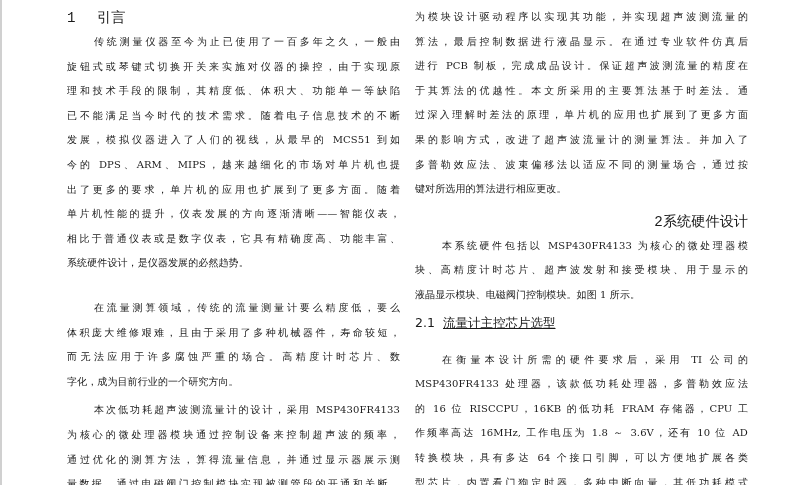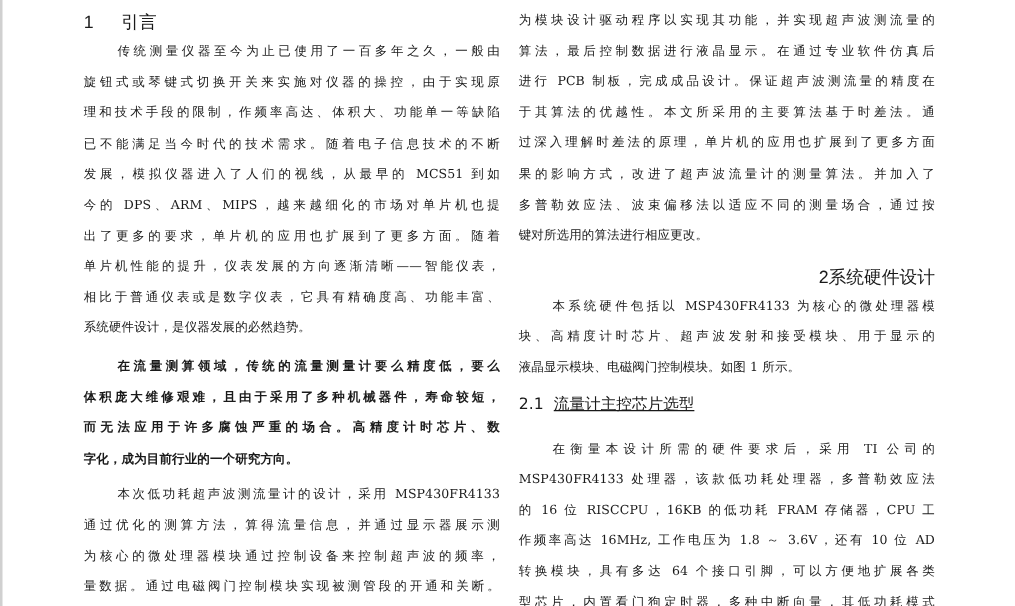--- a/index.html
+++ b/index.html
@@ -13,60 +13,60 @@
   .col-left { left:67px; width:333px; }
   .col-right { left:415px; width:333px; }
   .line {
     font-size:10px; line-height:24.6px; height:24.6px; white-space:nowrap;
     text-align:justify; text-align-last:justify; letter-spacing:0.1px;
   }
   .line.last { text-align-last:left; }
   .indent { padding-left:27px; }
   .heading {
     font-size:14.2px; line-height:24px; height:24px; white-space:nowrap;
-    font-family: Liberation Sans, sans-serif; font-weight:normal;
+    font-family: Liberation Mono, monospace; font-weight:normal;
   }
   .heading .num { display:inline-block; width:30px; }
   .subheading {
     font-size:12.5px; line-height:22px; height:22px; white-space:nowrap;
     font-family: "DejaVu Sans", "Liberation Sans", sans-serif;
   }
   .subheading .num { display:inline-block; width:28px; }
 </style>
 </head>
 <body>
 
 <div class="left-edge"></div>
 
 <div class="col col-left" style="top:5px;">
   <div class="heading" style="margin-top:1px;">
     <span class="num">1</span><span>引言</span>
   </div>
   <div>
     <div class="line indent">传统测量仪器至今为止已使用了一百多年之久，一般由</div>
     <div class="line">旋钮式或琴键式切换开关来实施对仪器的操控，由于实现原</div>
-    <div class="line">理和技术手段的限制，作频率高达、体积大、功能单一等缺陷</div>
+    <div class="line">理和技术手段的限制，其精度低、体积大、功能单一等缺陷</div>
     <div class="line">已不能满足当今时代的技术需求。随着电子信息技术的不断</div>
     <div class="line">发展，模拟仪器进入了人们的视线，从最早的 MCS51 到如</div>
     <div class="line">今的 DPS、ARM、MIPS，越来越细化的市场对单片机也提</div>
     <div class="line">出了更多的要求，单片机的应用也扩展到了更多方面。随着</div>
     <div class="line">单片机性能的提升，仪表发展的方向逐渐清晰——智能仪表，</div>
     <div class="line">相比于普通仪表或是数字仪表，它具有精确度高、功能丰富、</div>
     <div class="line last">系统硬件设计，是仪器发展的必然趋势。</div>
   </div>
-  <div style="margin-top:6px;font-weight:bold;">
+  <div style="margin-top:20px;">
     <div class="line indent">在流量测算领域，传统的流量测量计要么精度低，要么</div>
     <div class="line">体积庞大维修艰难，且由于采用了多种机械器件，寿命较短，</div>
     <div class="line">而无法应用于许多腐蚀严重的场合。高精度计时芯片、数</div>
     <div class="line last">字化，成为目前行业的一个研究方向。</div>
   </div>
   <div style="margin-top:4px;">
     <div class="line indent">本次低功耗超声波测流量计的设计，采用 MSP430FR4133</div>
+    <div class="line">为核心的微处理器模块通过控制设备来控制超声波的频率，</div>
     <div class="line">通过优化的测算方法，算得流量信息，并通过显示器展示测</div>
-    <div class="line">为核心的微处理器模块通过控制设备来控制超声波的频率，</div>
     <div class="line">量数据。通过电磁阀门控制模块实现被测管段的开通和关断。</div>
     <div class="line">在衡量所需功能后，通过 IAR for MSP430 进行专业的软件</div>
 
   </div>
 </div>
 
 <div class="col col-right" style="top:5px;">
   <div>
     <div class="line">为模块设计驱动程序以实现其功能，并实现超声波测流量的</div>
     <div class="line">算法，最后控制数据进行液晶显示。在通过专业软件仿真后</div>

